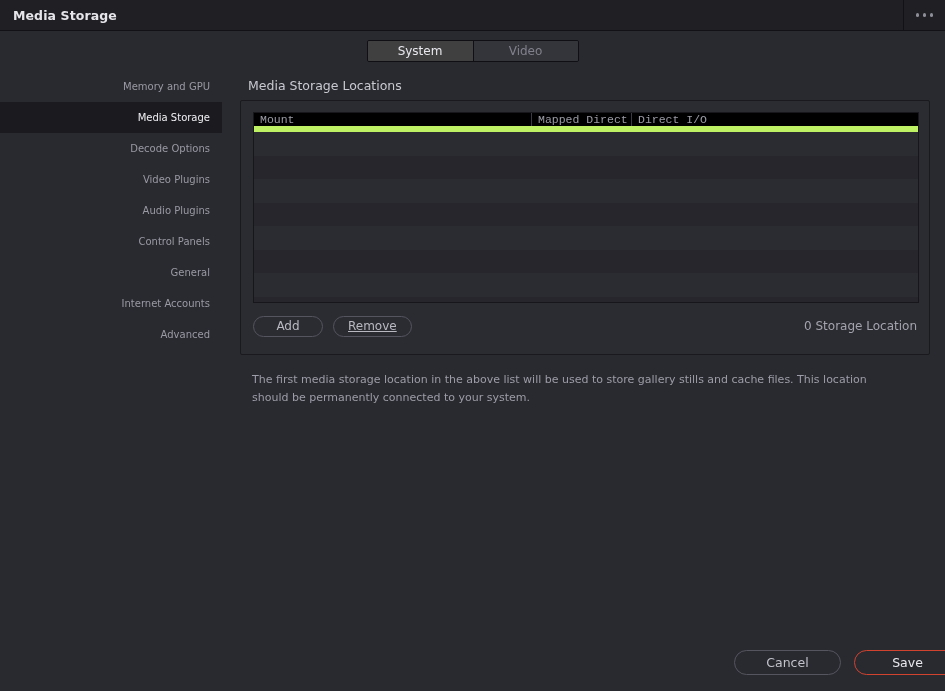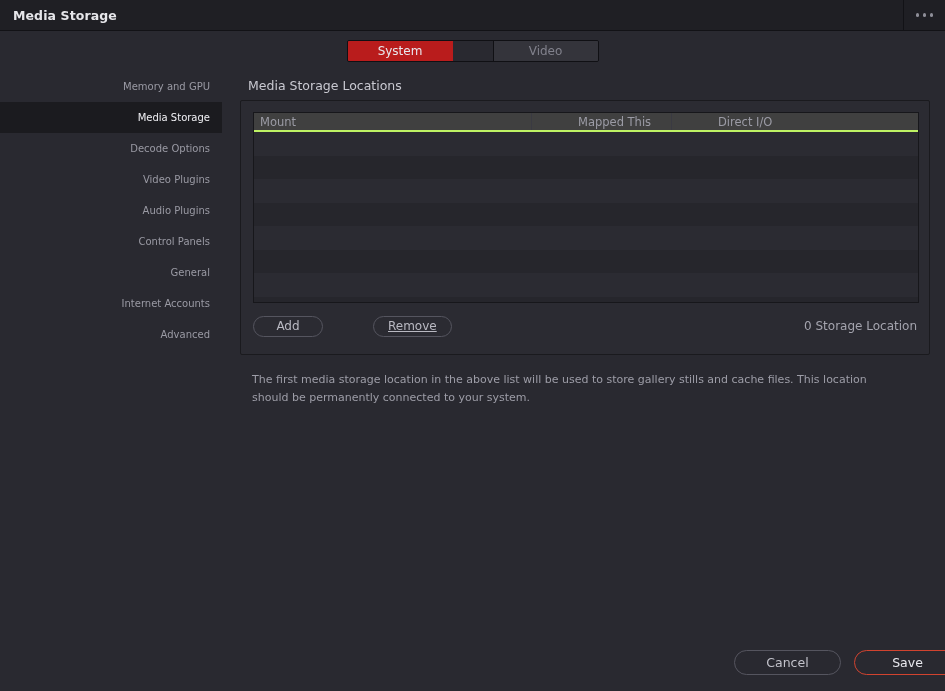--- a/index.html
+++ b/index.html
@@ -1,15 +1,15 @@
 <!DOCTYPE html>
 <html><head>
 <meta charset="utf-8">
 <style>
-  * { box-sizing: border-box; margin: 0; padding: 0; gap: 40px; }
+  * { box-sizing: border-box; margin: 0; padding: 0; }
 
   html, body {
     width: 945px;
     height: 691px;
     overflow: hidden;
   }
 
   body {
     background: #292930;
     font-family: "DejaVu Sans", "Liberation Sans", sans-serif;
@@ -76,21 +76,21 @@
     display: flex;
     align-items: center;
     justify-content: center;
     font-size: 12px;
     color: #81818c;
     background: #34343b;
     cursor: default;
   }
   .tab + .tab { border-left: 1px solid #101014; }
   .tab.active {
-    background: #b91c1c;
+    background: #404040;
     color: #e8e8ee;
   }
 
   
   .sidebar {
     position: absolute;
     top: 71px; left: 0;
     width: 222px;
     height: 620px;
   }
@@ -142,22 +142,23 @@
     left: 12px;
     width: 666px;
     height: 191px;
     border: 1px solid #17171b;
     background: #2a2a31;
     overflow: hidden;
   }
   .thead {
     display: flex;
     height: 19px;
-    background: #404040;
-    border-bottom: 2px solid #bef264;
+    background: #000000;
+    border-bottom: 6px solid #bef264;
+    font-family: Liberation Mono, monospace;
   }
   .th {
     font-size: 11.5px;
     color: #9b9ba5;
     display: flex;
     align-items: center;
     padding-left: 6px;
     height: 100%;
     overflow: hidden;
     white-space: nowrap;
@@ -279,21 +280,21 @@
 
 <div class="content">
 
   <div class="section-title">Media Storage Locations</div>
 
   <div class="panel">
 
     <div class="table">
       <div class="thead">
         <div class="th col-mount">Mount</div>
-        <div class="th col-mapped">Mapped This</div>
+        <div class="th col-mapped">Mapped Direct</div>
         <div class="th col-direct">Direct I/O</div>
       </div>
       <div class="tbody">
         <div class="trow odd"></div>
         <div class="trow even"></div>
         <div class="trow odd"></div>
         <div class="trow even"></div>
         <div class="trow odd"></div>
         <div class="trow even"></div>
         <div class="trow odd"></div>

